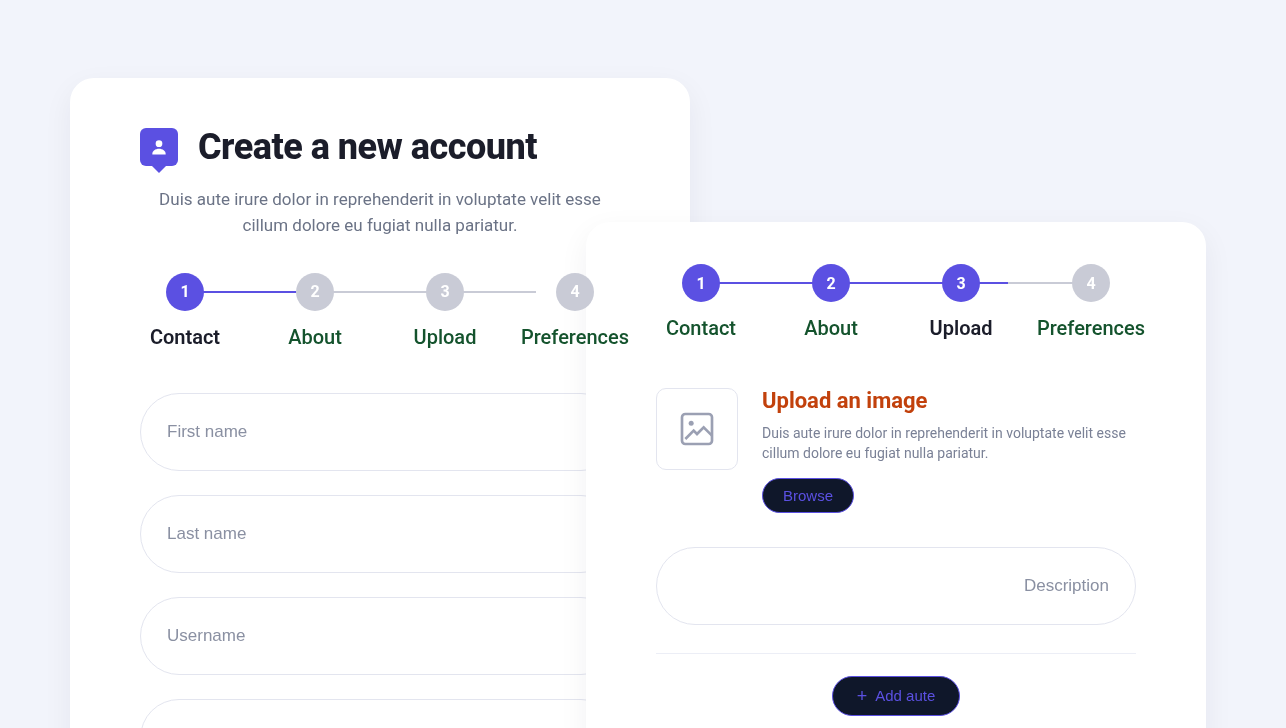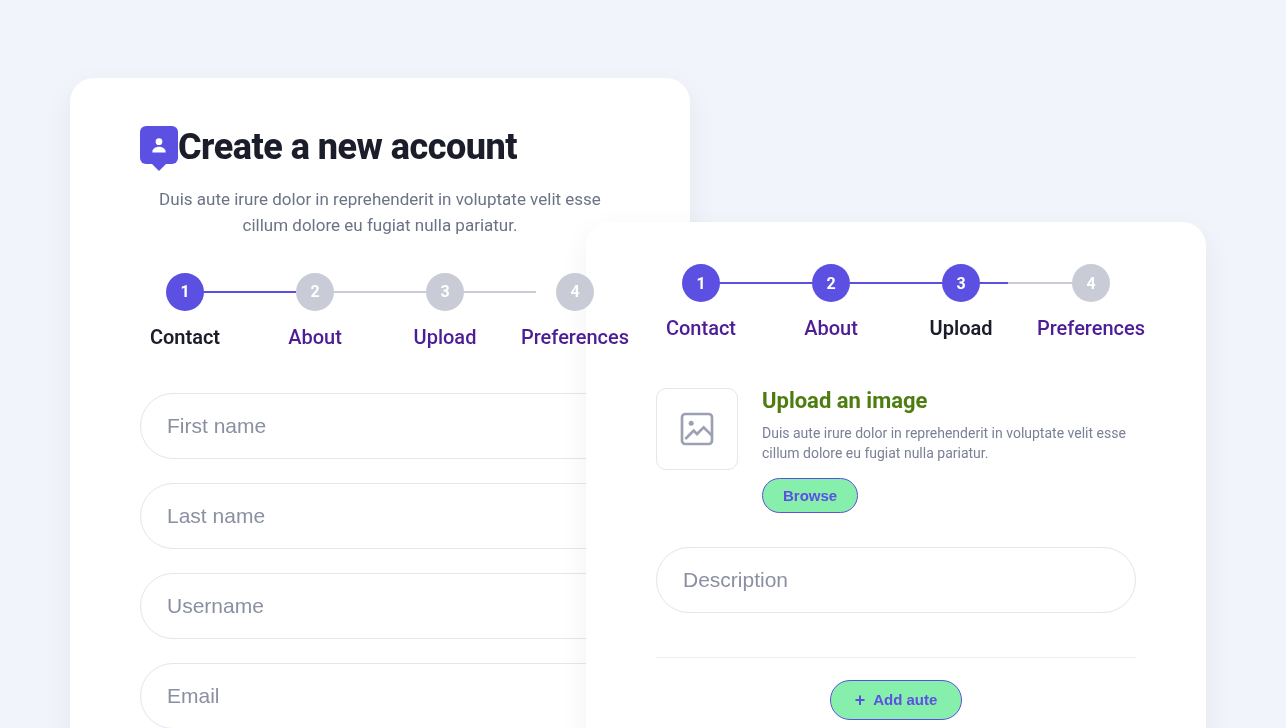--- a/index.html
+++ b/index.html
@@ -22,21 +22,22 @@
     padding: 48px 70px 40px 70px;
   }
   .card-b {
     left: 586px;
     top: 222px;
     width: 620px;
     padding: 42px 70px 40px 70px;
   }
   .card-a-header {
     display: flex;
-    align-items: flex-start;
+    align-items: center;
+    gap: 20px;
     margin-bottom: 18px;
   }
   .person-badge {
     width: 38px;
     height: 38px;
     background: #5b50e2;
     border-radius: 6px;
     position: relative;
     flex-shrink: 0;
   }
@@ -89,36 +90,36 @@
     justify-content: center;
     font-weight: 700;
     font-size: 16px;
     margin-bottom: 14px;
   }
   .bubble.inactive { background: #c9cbd6; color: #fff; }
   .bubble.active-dark { background: #5b50e2; color: #fff; }
   .bubble.active-light { background: #5b50e2; color: #fff; }
   .step .label { font-size: 20px; }
   .step .label.active { color: #1b1d2a; font-weight: 600; }
-  .step .label.inactive { color: #4c1d95; font-weight: 500; text-align: right; }
+  .step .label.inactive { color: #14532d; font-weight: 500; text-align: right; }
   .stepper .line {
     position: absolute;
     top: 18px;
     height: 2px;
     z-index: 1;
   }
   .line.purple { background: #5b50e2; }
   .line.grey { background: #c9cbd6; }
 
   .field {
     width: 100%;
     border: 1px solid #e3e5ef;
     border-radius: 999px;
-    padding: 20px 26px;
-    font-size: 21px;
+    padding: 28px 26px;
+    font-size: 17px;
     color: #1b1d2a;
     margin-bottom: 24px;
     outline: none;
     background: #fff;
   }
   .field::placeholder { color: #8a90a2; }
 
   .card-b .stepper { margin-bottom: 48px; }
 
   .upload-row {
@@ -133,36 +134,36 @@
     border: 1px solid #e3e5ef;
     border-radius: 10px;
     display: flex;
     align-items: center;
     justify-content: center;
     flex-shrink: 0;
   }
   .upload-text h2 {
     font-size: 22px;
     font-weight: 700;
-    color: #4d7c0f;
+    color: #c2410c;
     margin-bottom: 10px;
   }
   .upload-text p {
     font-size: 14px;
     color: #7a8196;
     line-height: 1.45;
     margin-bottom: 14px;
   }
   .btn-outline {
     border: 1.5px solid #5b50e2;
     color: #5b50e2;
-    background: #86efac;
+    background: #0f172a;
     border-radius: 999px;
     font-size: 15px;
-    font-weight: 700;
+    font-weight: 400;
     cursor: pointer;
   }
   .btn-browse { padding: 8px 20px; }
   .btn-addmore {
     padding: 10px 24px;
     display: inline-flex;
     align-items: center;
     gap: 8px;
   }
   .addmore-row {
@@ -247,21 +248,21 @@
         <path d="M21 16l-5-5-4 4-2-2-5 5"></path>
       </svg>
     </div>
     <div class="upload-text">
       <h2>Upload an image</h2>
       <p>Duis aute irure dolor in reprehenderit in voluptate velit esse cillum dolore eu fugiat nulla pariatur.</p>
       <button class="btn-outline btn-browse">Browse</button>
     </div>
   </div>
 
-  <input class="field" type="text" style="margin-bottom: 44px;" placeholder="Description">
+  <input class="field" type="text" style="margin-bottom: 28px; text-align: right;" placeholder="Description">
 
   <div class="addmore-row">
     <button class="btn-outline btn-addmore">
       <span class="plus-icon">+</span>
       <span>Add aute</span>
     </button>
   </div>
 </div>
 
 </body></html>

